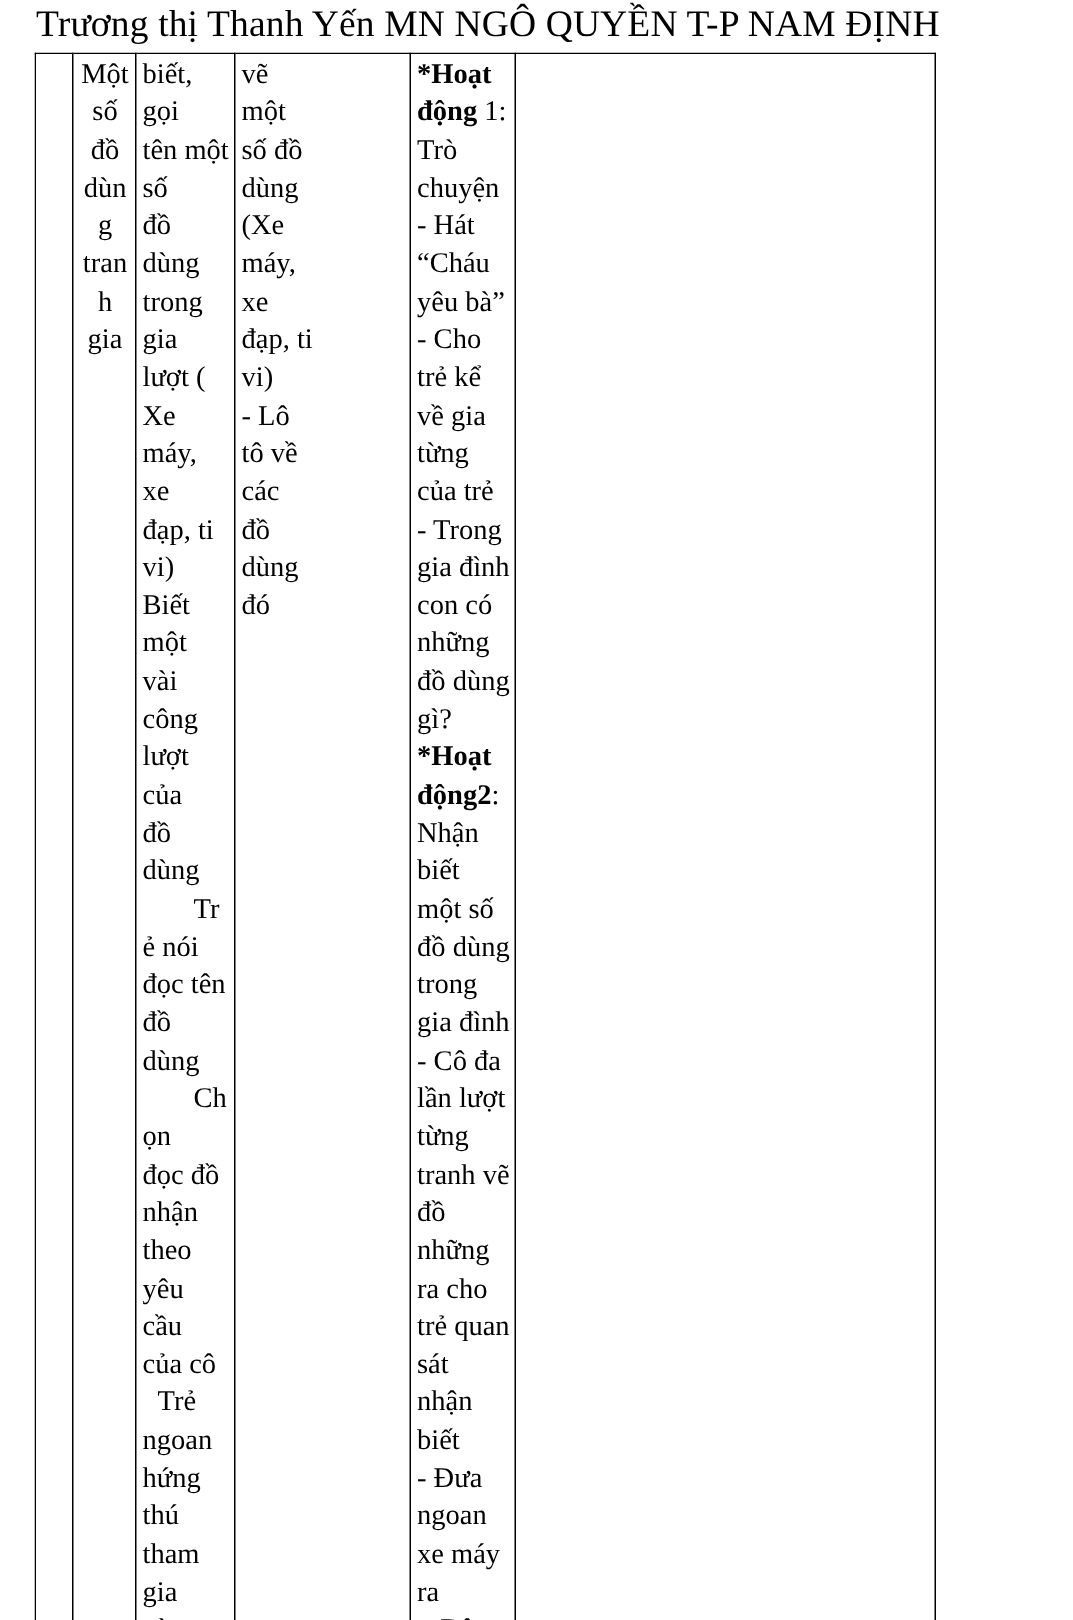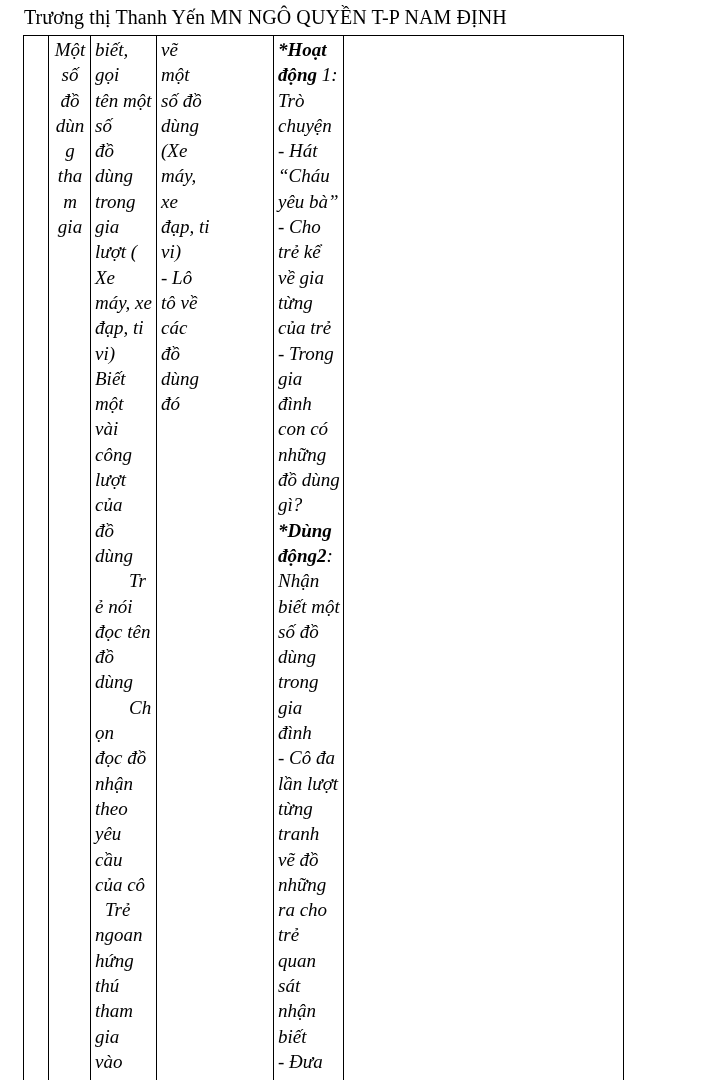--- a/index.html
+++ b/index.html
@@ -20,21 +20,21 @@
     position: relative;
     width: 715px;
     height: 1080px;
     box-sizing: border-box;
     padding: 0;
   }
   .doc-header {
     position: absolute;
     left: 24px;
     top: 4px;
-    font-size: 20px;
+    font-size: 25px;
     line-height: 26px;
     white-space: nowrap;
     letter-spacing: 0.1px;
   }
   .table-wrap {
     position: absolute;
     left: 23px;
     top: 35px;
     width: 688px;
   }
@@ -59,21 +59,20 @@
   col.c2 { width: 42px; }
   col.c3 { width: 66px; }
   col.c4 { width: 117px; }
   col.c5 { width: 70px; }
   col.c6 { width: 280px; }
   col.c7 { width: 88px; }
 
   .cell-lines p {
     margin: 0;
     padding: 0;
-    font-style: italic;
   }
   .center-txt { text-align: center; }
   .indent-lg { text-indent: 34px; }
   .indent-sm { text-indent: 10px; }
   b, .bold { font-weight: bold; }
 
   .row1 td { height: 860px; }
 
   
   .table-wrap { overflow: hidden; height: 1046px; }
@@ -96,21 +95,21 @@
           <col class="c6">
           <col class="c7">
       </colgroup>
       <tbody>
         <tr class="row1">
           <td></td>
           <td class="cell-lines center-txt" id="r0c2">
               <p>Một</p>
               <p>số đồ</p>
               <p>dùng</p>
-              <p>tham</p>
+              <p>tranh</p>
               <p>gia</p>
             </td>
           <td class="cell-lines" id="r0c3">
               <p>biết, gọi</p>
               <p>tên một số</p>
               <p>đồ dùng</p>
               <p>trong gia</p>
               <p>lượt ( Xe</p>
               <p>máy, xe</p>
               <p>đạp, ti vi)</p>
@@ -147,21 +146,21 @@
               <p>các</p>
               <p>đồ</p>
               <p>dùng</p>
               <p>đó</p>
             </td>
           <td class="cell-lines" id="r0c5">
               <p><b>*Hoạt động</b> 1: Trò chuyện</p>
               <p>- Hát “Cháu yêu bà”</p>
               <p>- Cho trẻ kể về gia từng của trẻ</p>
               <p>- Trong gia đình con có những đồ dùng gì?</p>
-              <p><b>*Dùng động2</b>:  Nhận biết một số đồ dùng trong gia đình</p>
+              <p><b>*Hoạt động2</b>:  Nhận biết một số đồ dùng trong gia đình</p>
               <p>- Cô đa lần lượt từng  tranh vẽ đồ những ra cho trẻ quan sát nhận biết</p>
               <p>- Đưa ngoan xe máy ra</p>
               <p>   + Đây là tranh gì? Có màu gì? Dùng để làm gì?</p>
             </td>
           <td></td>
 
         </tr>
 
       </tbody>
     </table>

